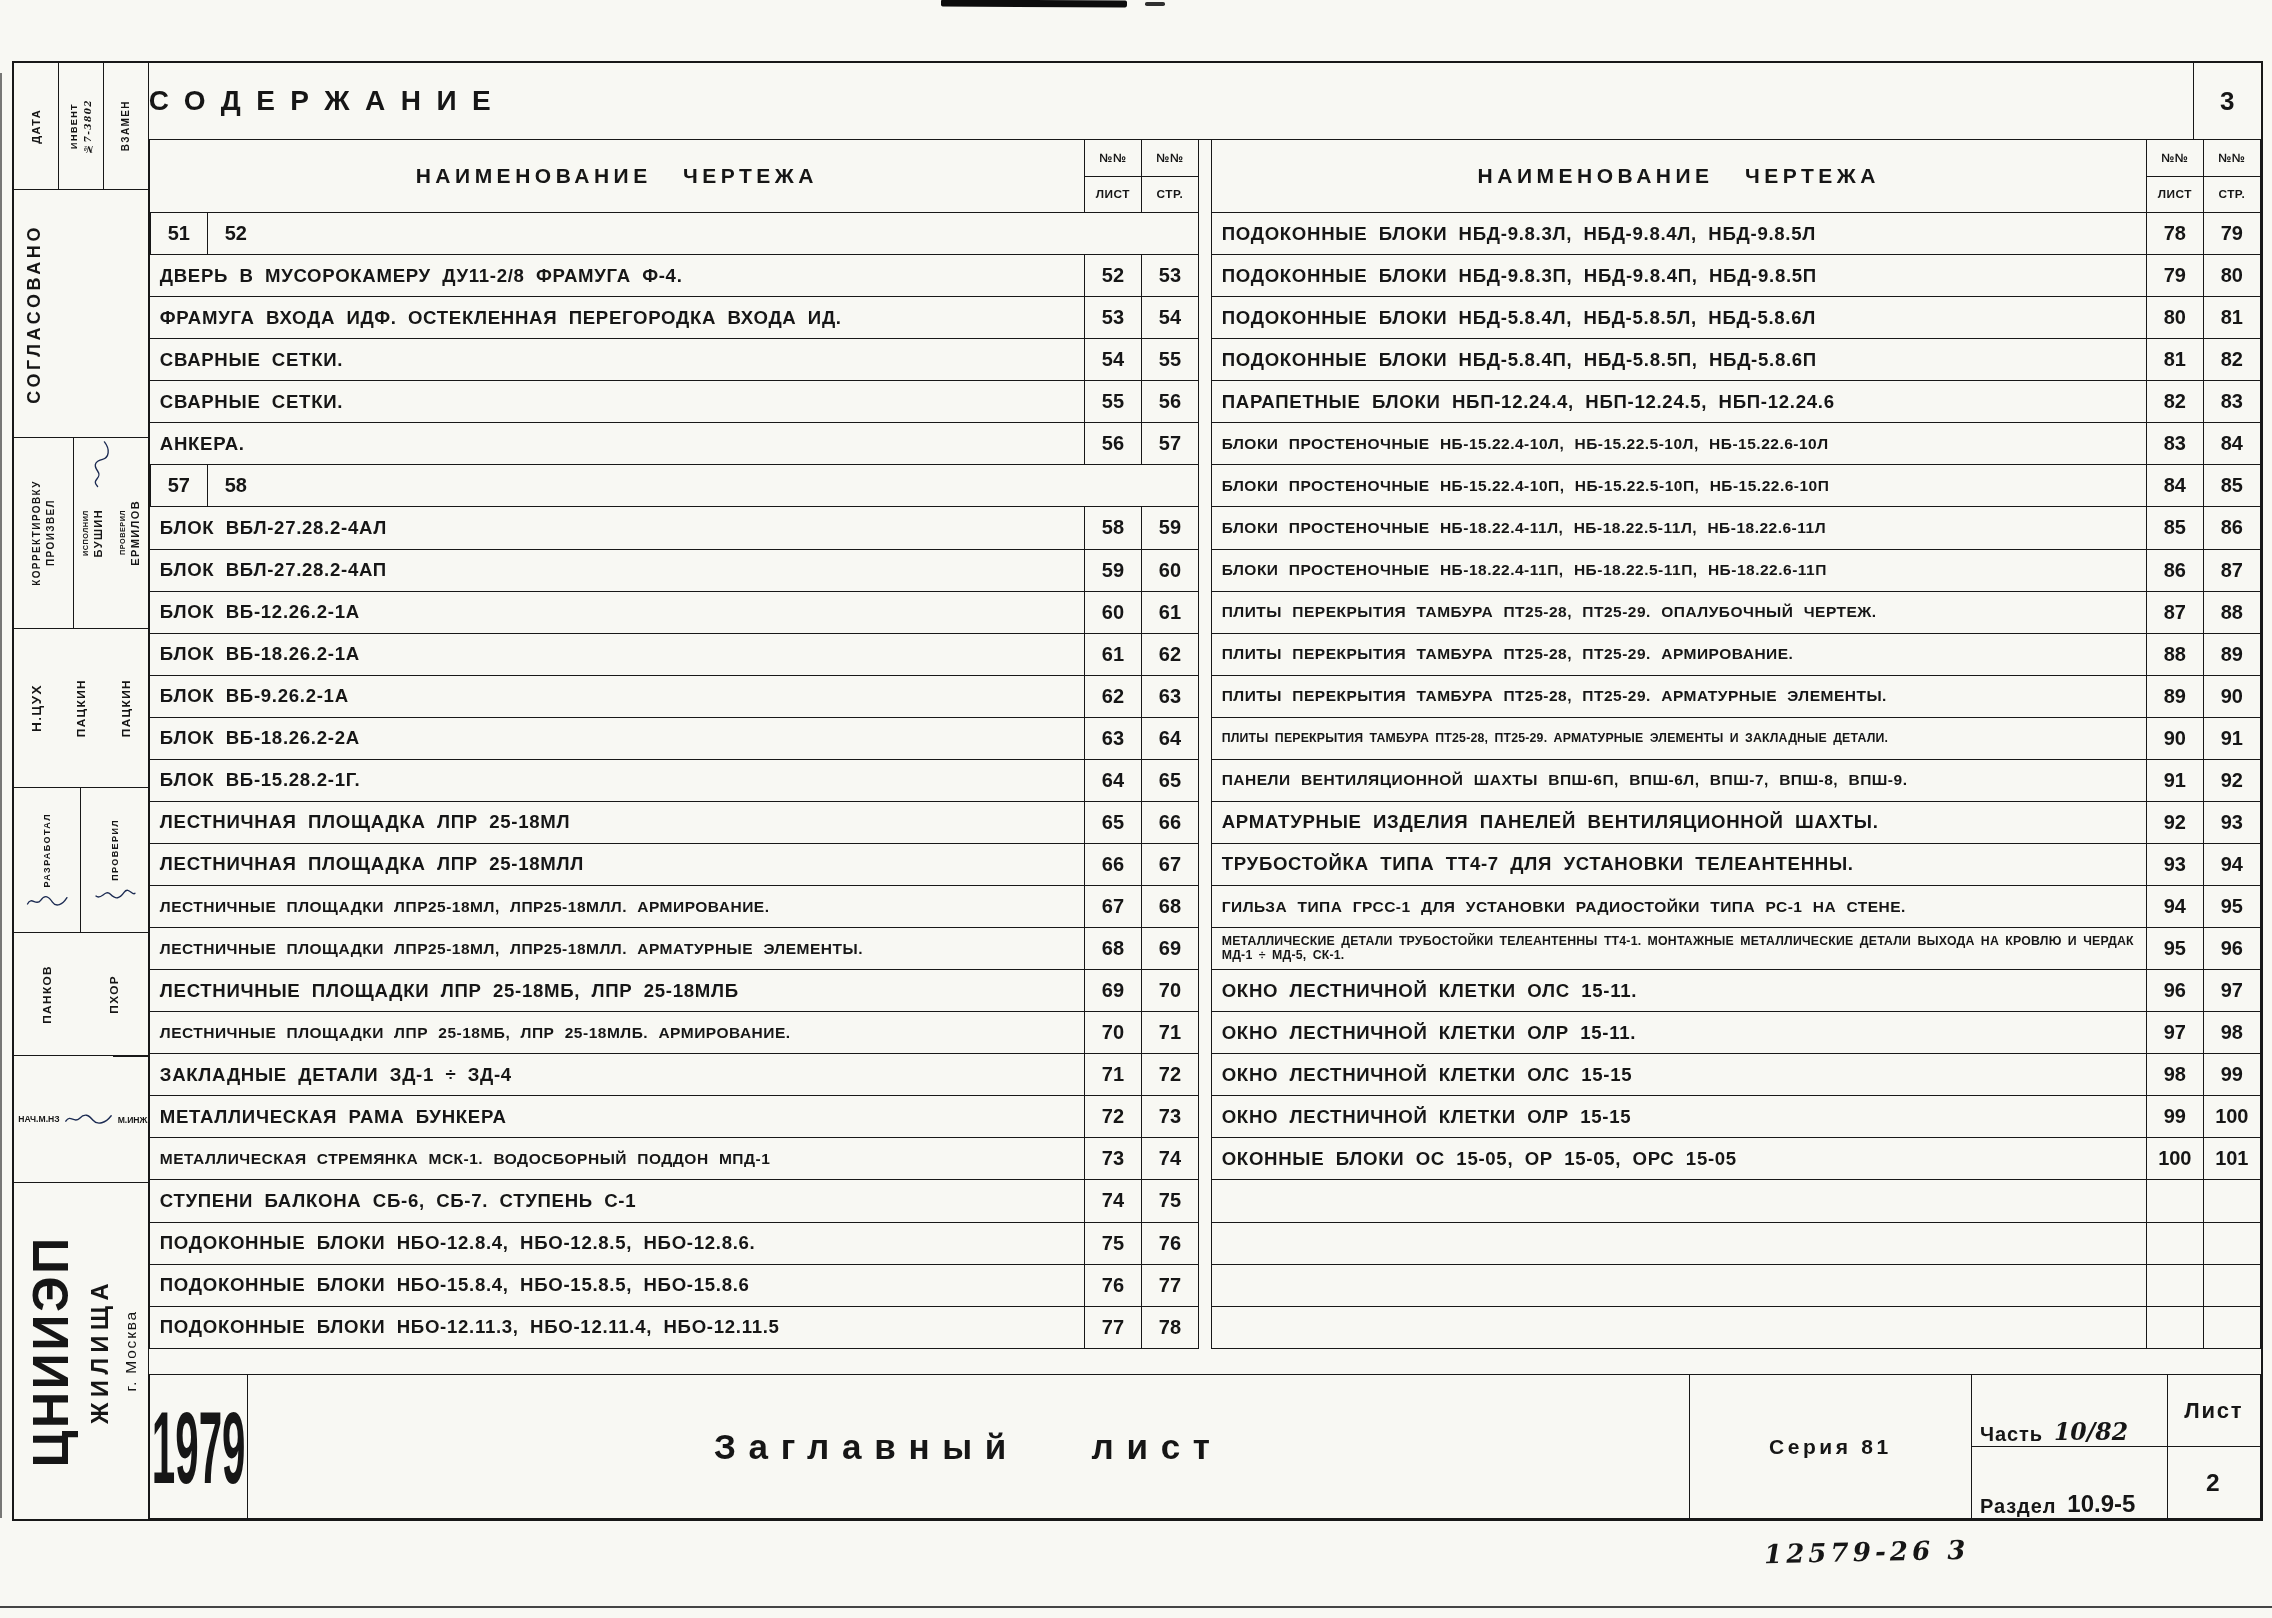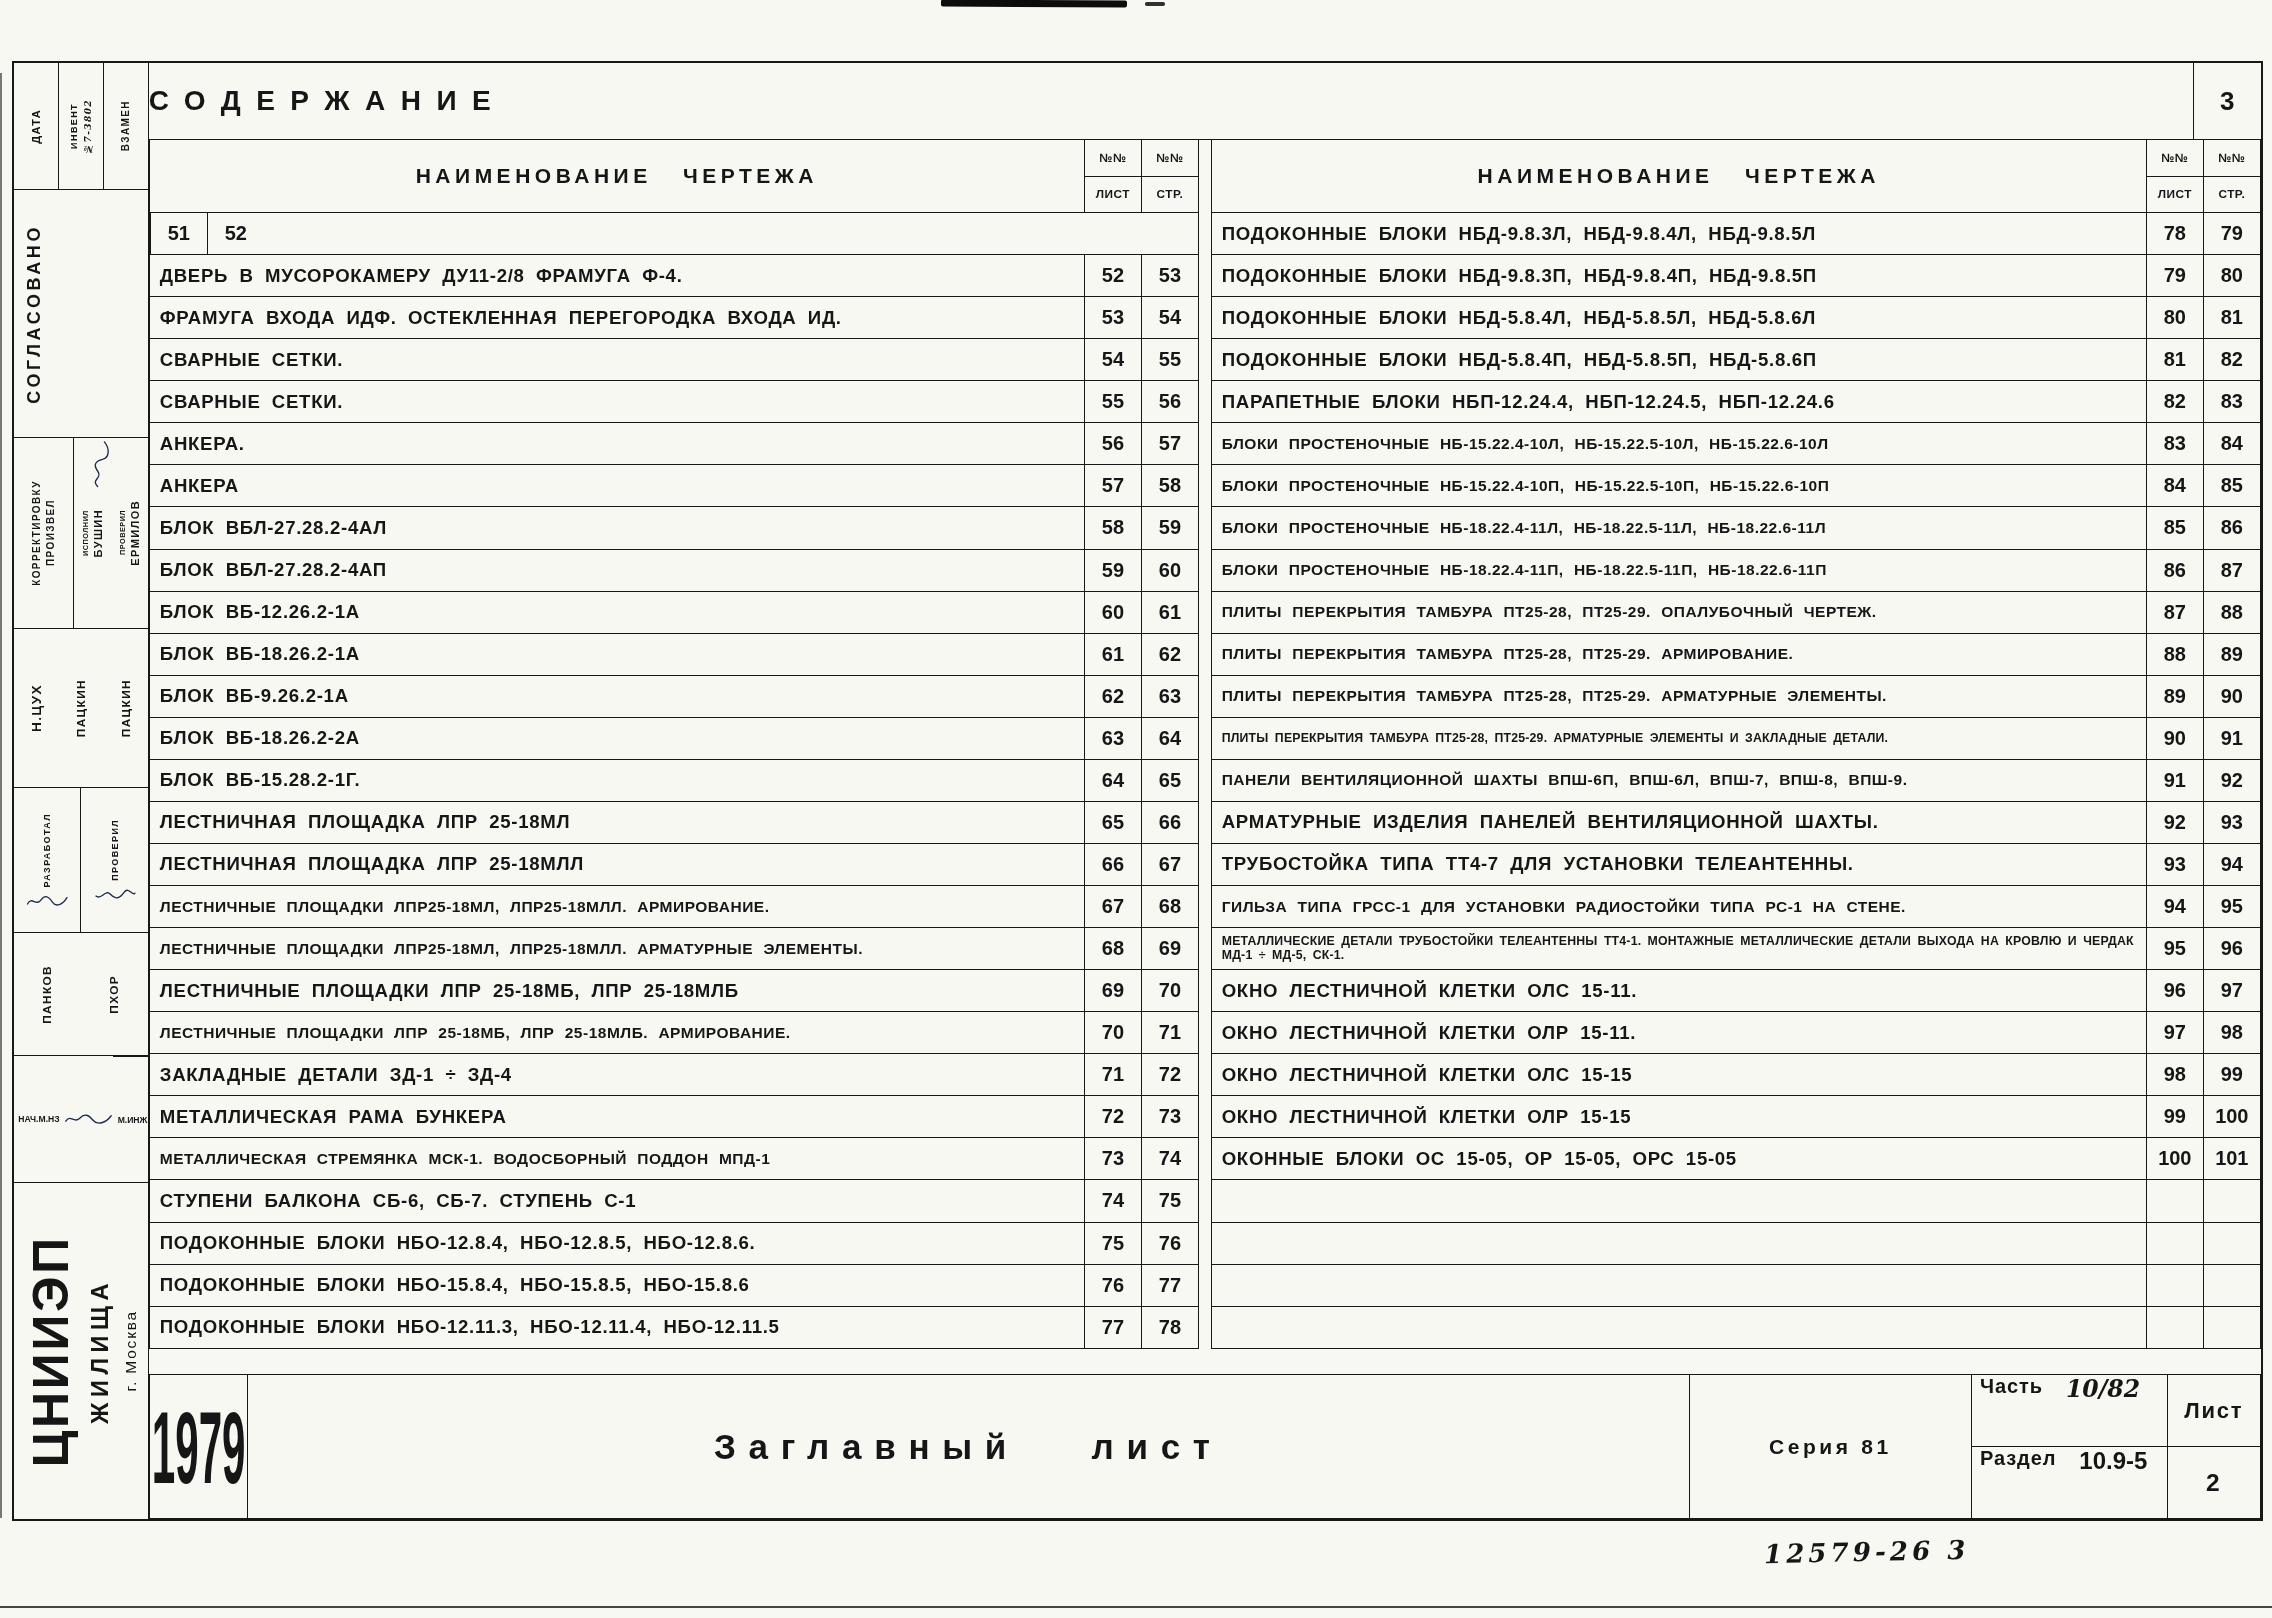--- a/index.html
+++ b/index.html
@@ -81,21 +81,21 @@
   .tb-gap{height:25.5px;flex:none}
 
   
   .title-block{height:145px;flex:none;border:1.8px solid #181818;display:flex}
   .tb-year{width:98px;border-right:1.4px solid #181818;display:flex;align-items:center;justify-content:center;overflow:hidden}
   .tb-year span{font-size:68px;font-weight:bold;display:inline-block;transform:scale(.62,1.5)}
   .tb-main{flex:1;display:flex;align-items:center;justify-content:center;min-width:0}
   .tb-main span{font-size:35px;font-weight:bold;letter-spacing:12.7px;word-spacing:50px}
   .tb-series{width:282px;border-left:1.4px solid #181818;display:flex;align-items:center;justify-content:center;font-size:21px;font-weight:bold;letter-spacing:3.6px}
   .tb-part{width:196px;border-left:1.4px solid #181818;display:flex;flex-direction:column}
-  .tb-part .prow{flex:1;display:flex;align-items:flex-start;padding-left:8.2px;gap:23px;font-weight:bold}
+  .tb-part .prow{flex:1;display:flex;align-items:flex-end;padding-left:8.2px;gap:11px;font-weight:bold}
   .tb-part .prow.second{border-top:1.4px solid #181818}
   .tb-part .plabel{font-size:20px;letter-spacing:0.9px}
   .tb-part .pvalue{font-size:24px}
   .tb-part .pvalue.hand{font-size:23.6px}
   .tb-sheet{width:93px;border-left:1.4px solid #181818;display:flex;flex-direction:column}
   .tb-sheet .srow{flex:1;display:flex;align-items:center;justify-content:center;font-weight:bold;font-size:22px;letter-spacing:1.8px}
   .tb-sheet .srow.second{border-top:1.4px solid #181818;font-size:24.5px}
 
   
   .doc-num{position:absolute;left:1764px;top:1537px;font-family:"DejaVu Serif",serif;font-style:italic;font-weight:bold;font-size:26px;letter-spacing:4.1px;transform:rotate(-1.3deg)}
@@ -258,21 +258,20 @@
                 <div class="c cname">СВАРНЫЕ СЕТКИ.</div>
                 <div class="c cnum">55</div>
                 <div class="c cnum">56</div>
               </div>
               <div class="trow">
                 <div class="c cname">АНКЕРА.</div>
                 <div class="c cnum">56</div>
                 <div class="c cnum">57</div>
               </div>
               <div class="trow">
-                <div class="c cname">АНКЕРА</div>
                 <div class="c cnum">57</div>
                 <div class="c cnum">58</div>
               </div>
               <div class="trow">
                 <div class="c cname">БЛОК ВБЛ-27.28.2-4АЛ</div>
                 <div class="c cnum">58</div>
                 <div class="c cnum">59</div>
               </div>
               <div class="trow">
                 <div class="c cname">БЛОК ВБЛ-27.28.2-4АП</div>

